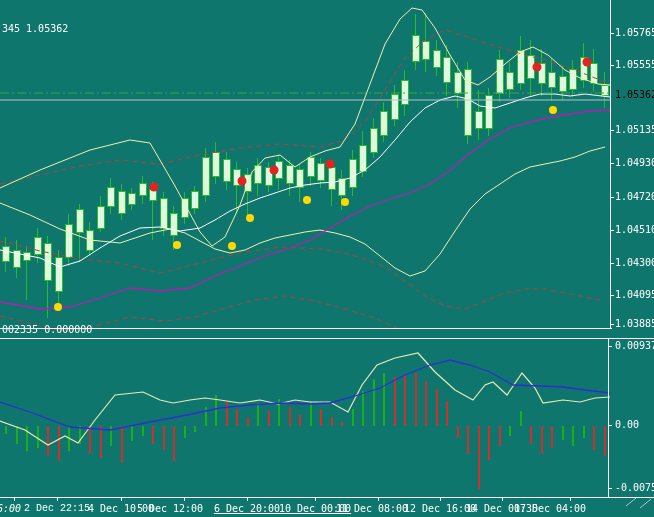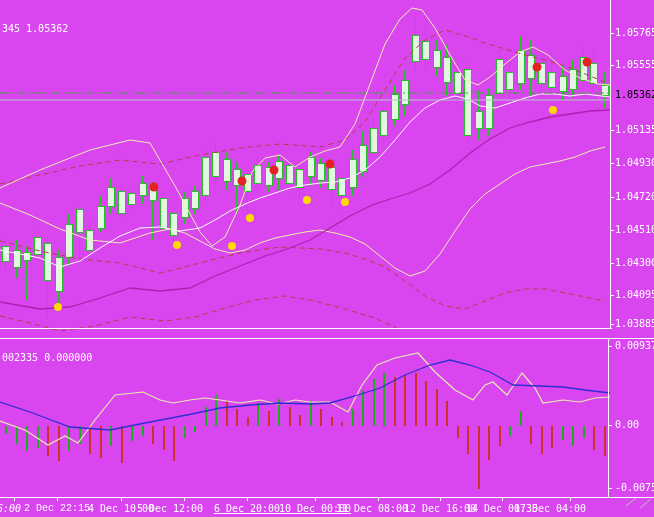--- a/index.html
+++ b/index.html
@@ -1,18 +1,18 @@
 <!DOCTYPE html>
 <html><head>
 <meta charset="utf-8">
 <style>
   * { box-sizing: border-box; }
   html,body { margin:0; padding:0; background:#444; }
   .screen {
-    position:relative; width:654px; height:517px; background:#d946ef;
+    position:relative; width:654px; height:517px; background:#0f766e;
     overflow:hidden; font-family:"DejaVu Sans Mono","Liberation Mono",monospace;
     font-size:10px; color:#fff;
   }
   svg { position:absolute; left:0; top:0; }
   .txt { position:absolute; white-space:nowrap; line-height:12px; }
   .axis-label { position:absolute; left:615px; height:12px; line-height:12px; white-space:nowrap; }
   .time-label { position:absolute; top:503px; transform:translateX(-50%); white-space:nowrap; }
   .cur {
     position:absolute; left:611px; top:87px; width:43px; height:14px;
     color:#000; display:flex; align-items:center; padding-left:4px;
@@ -248,21 +248,21 @@
       <line x1="378.5" y1="497" x2="378.5" y2="501" stroke="#FFFFFF" stroke-width="1" shape-rendering="crispEdges"></line>
       <line x1="440.5" y1="497" x2="440.5" y2="501" stroke="#FFFFFF" stroke-width="1" shape-rendering="crispEdges"></line>
       <line x1="502.5" y1="497" x2="502.5" y2="501" stroke="#FFFFFF" stroke-width="1" shape-rendering="crispEdges"></line>
       <line x1="570.5" y1="497" x2="570.5" y2="501" stroke="#FFFFFF" stroke-width="1" shape-rendering="crispEdges"></line>
       <line x1="626" y1="506" x2="636" y2="498" stroke="#C0C0C0" stroke-width="1"></line>
       <line x1="640" y1="508" x2="651" y2="499" stroke="#C0C0C0" stroke-width="1"></line>
     </svg>
 
   <div class="txt" style="left:2px; top:23px;">345 1.05362</div>
 
-  <div class="txt" style="left:2px; top:352px;">002335 0.000000</div>
+  <div class="txt" style="left:2px; top:324px;">002335 0.000000</div>
 
   <div id="price-axis">
       <div class="axis-label" style="top: 27px;">1.05765</div>
       <div class="axis-label" style="top: 59px;">1.05555</div>
       <div class="axis-label" style="top: 124px;">1.05135</div>
       <div class="axis-label" style="top: 157px;">1.04930</div>
       <div class="axis-label" style="top: 191px;">1.04720</div>
       <div class="axis-label" style="top: 224px;">1.04510</div>
       <div class="axis-label" style="top: 257px;">1.04300</div>
       <div class="axis-label" style="top: 289px;">1.04095</div>

